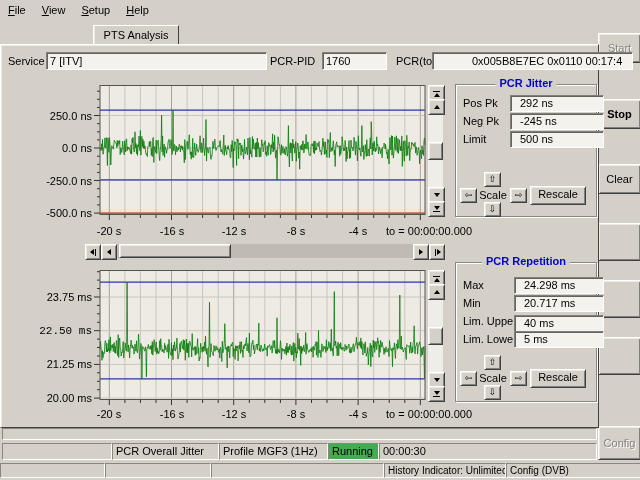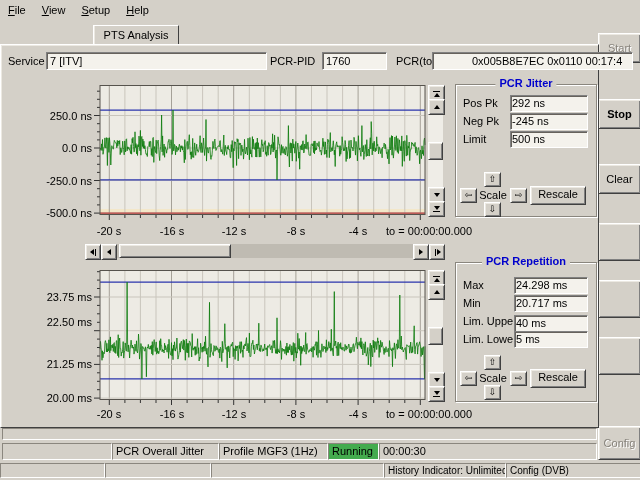--- a/index.html
+++ b/index.html
@@ -25,21 +25,21 @@
   .lbl{white-space:nowrap;}
   .field{position:absolute;background:#f4f2ec;border:1px solid;border-color:#808080 #fff #fff #808080;
          box-shadow:inset 1px 1px 0 #66625c;line-height:14px;padding:1px 3px;white-space:nowrap;overflow:hidden;}
   .z{z-index:4;}
   
   .groupbox{position:absolute;border:1px solid #8a867e;box-shadow:inset 1px 1px 0 #fff,1px 1px 0 #fff;z-index:4;}
   .gb-title{position:absolute;top:-8px;left:50%;transform:translateX(-50%);background:#d4d0c8;
             padding:0 4px;font-weight:bold;color:#0000cc;white-space:nowrap;}
   .gb-lbl{position:absolute;left:7px;line-height:16px;white-space:nowrap;}
   .gb-field{position:absolute;background:#f4f2ec;border:1px solid;border-color:#808080 #fff #fff #808080;
-            box-shadow:inset 1px 1px 0 #66625c;line-height:13px;padding:1px 1px;white-space:nowrap;}
+            box-shadow:inset 1px 1px 0 #66625c;line-height:13px;padding:1px 9px;white-space:nowrap;}
   .scale-arrow{position:absolute;width:15px;height:13px;display:flex;align-items:center;justify-content:center;
                font-family:"DejaVu Sans",sans-serif;font-size:9px;line-height:9px;cursor:default;}
   .scale-txt{position:absolute;text-align:center;}
   .rescale{position:absolute;width:54px;height:17px;text-align:center;line-height:15px;}
   
   .action{position:absolute;left:598px;width:41px;text-align:center;}
   .action .t{display:inline-block;}
   .disabledtxt{color:#86827b;text-shadow:1px 1px 0 #fff;}
   .boldtxt{font-weight:bold;}
   
@@ -234,21 +234,21 @@
       </svg></div>
 
   <div class="ylbls" style="top:85px;height:130px;">
       <div style="top: 25px;">250.0 ns</div>
       <div style="top: 57px;">0.0 ns</div>
       <div style="top: 90px; margin-left: 20px;">-250.0 ns</div>
       <div style="top: 122px;">-500.0 ns</div>
     </div>
   <div class="ylbls" style="top:270px;height:130px;">
       <div style="top: 21px;">23.75 ms</div>
-      <div style="top: 46px;">22.50 ms</div>
+      <div style="top: 55px; font-family: Liberation Mono, monospace;">22.50 ms</div>
       <div style="top: 88px;">21.25 ms</div>
       <div style="top: 122px;">20.00 ms</div>
     </div>
   <div class="xrow" style="top:225px;">
       <div style="left: 88px; width: 42px; text-align: center;">-20 s</div>
       <div style="left: 151px; width: 42px; text-align: center;">-16 s</div>
       <div style="left: 213px; width: 42px; text-align: center;">-12 s</div>
       <div style="left: 275px; width: 42px; text-align: center;">-8 s</div>
       <div style="left: 337px; width: 42px; text-align: center;">-4 s</div>
       <div style="right: 168px;">to = 00:00:00.000</div>

